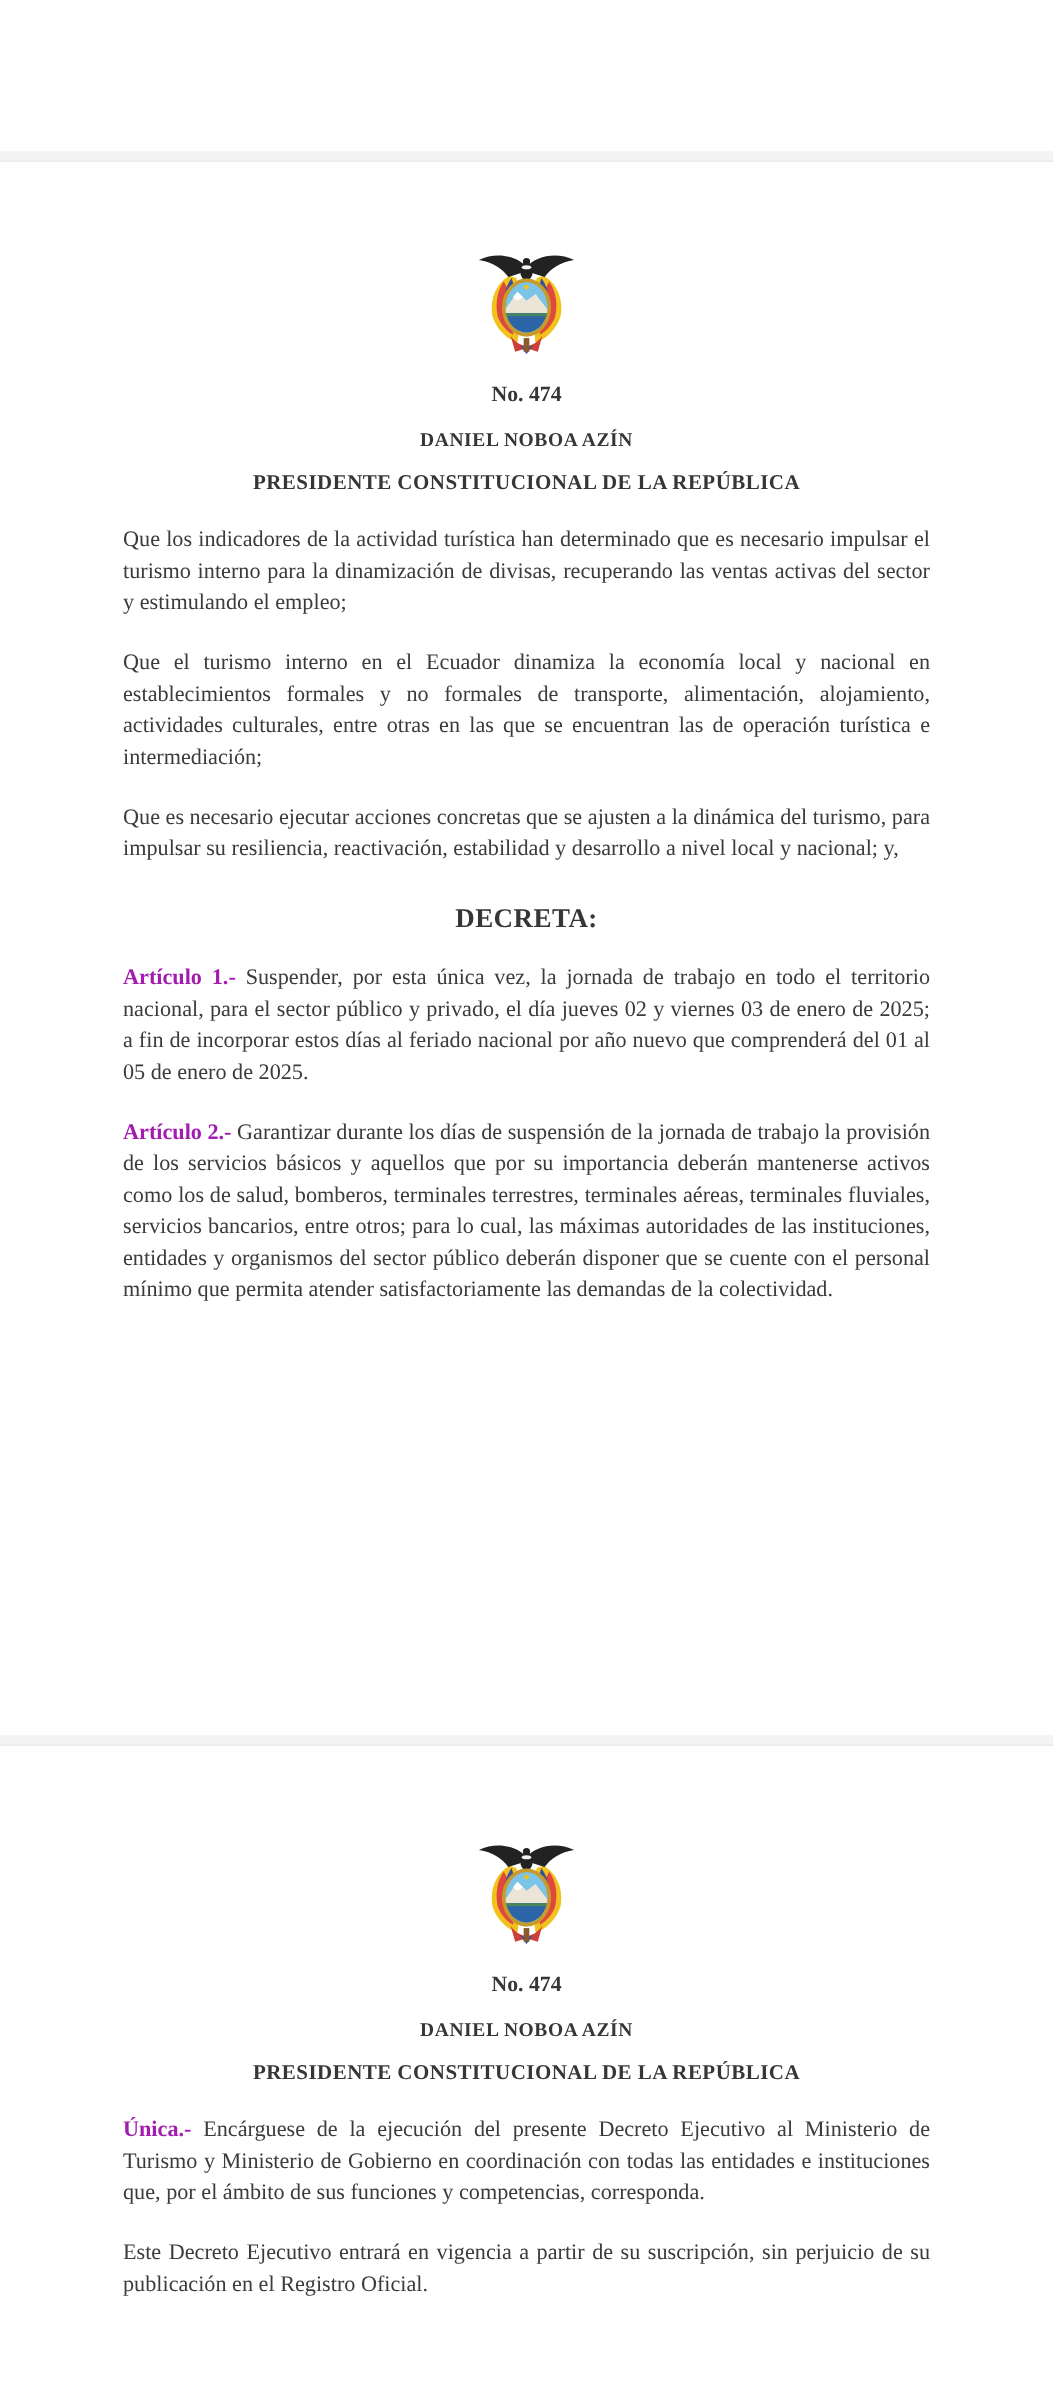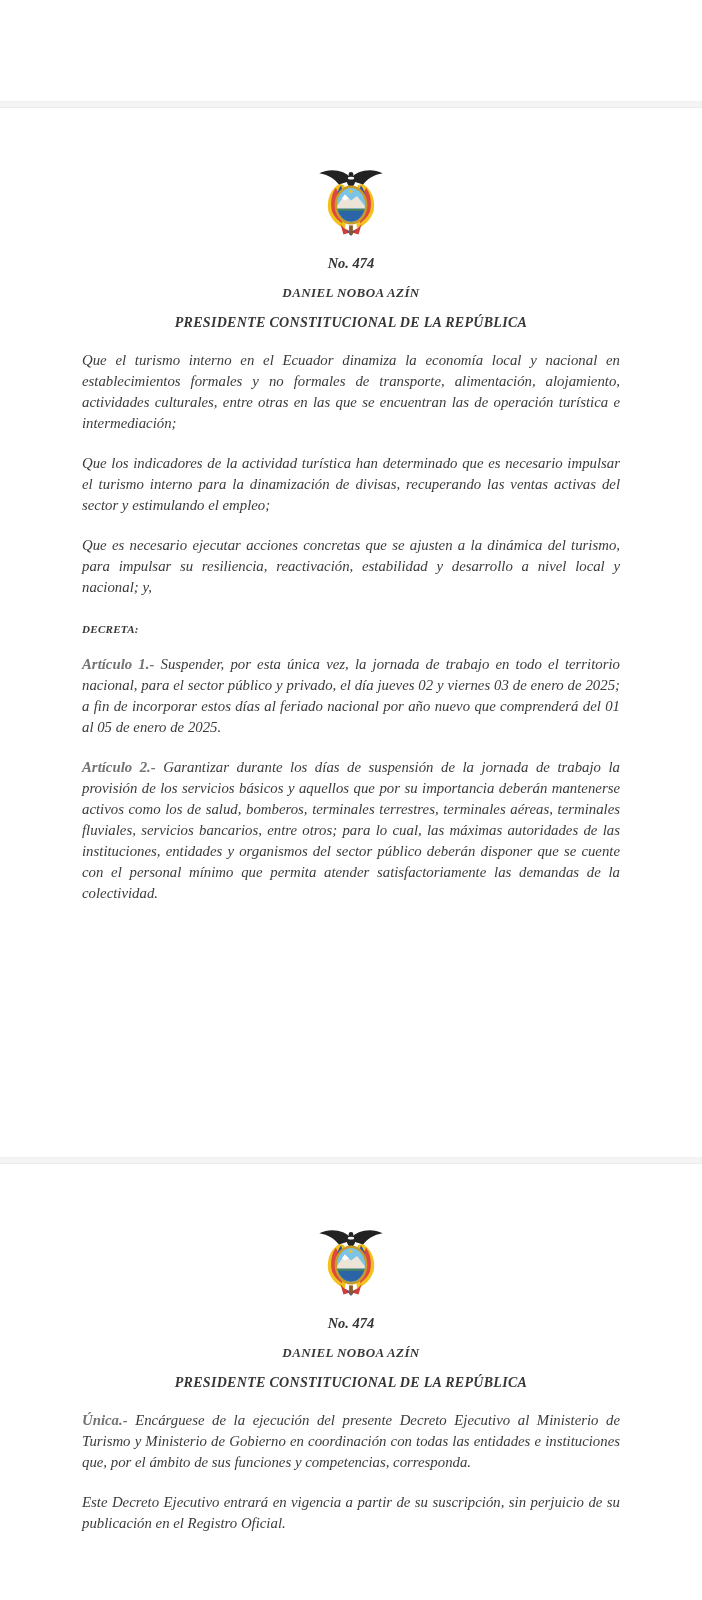--- a/index.html
+++ b/index.html
@@ -4,21 +4,20 @@
 <style>
   html, body { margin: 0; padding: 0; background: #ffffff; }
   .viewer {
     position: relative;
     width: 702px;
     height: 1600px;
     overflow: hidden;
     background: #ffffff;
     font-family: "Liberation Serif", "DejaVu Serif", serif;
     color: #3b3b3b;
-    font-style: italic;
   }
   .page-fragment {
     height: 101px;
     background: #ffffff;
   }
   .page-gap {
     height: 5px;
     background: #f4f4f4;
     border-top: 1px solid #f1f1f1;
     border-bottom: 1px solid #ebebeb;
@@ -40,34 +39,35 @@
   .hline {
     text-align: center;
     font-weight: bold;
     color: #363636;
     margin: 0;
   }
   .h-num   { font-size: 14.5px; margin-top: 16px; }
   .h-name  { font-size: 13px; margin-top: 13px; letter-spacing: 0.4px; }
   .h-title { font-size: 14px;   margin-top: 14px; letter-spacing: 0.3px; text-align: center; }
   .center-head {
+    text-align: center;
     font-weight: bold;
-    font-size: 11px;
+    font-size: 18px;
     color: #363636;
     margin: 25px 0 0;
     letter-spacing: 0.3px;
   }
   p.body {
     font-size: 14.8px;
     line-height: 21px;
     text-align: justify;
     margin: 19px 0 0;
   }
   p.body.first { margin-top: 25px; }
-  p.body strong { color: #737373; }
+  p.body strong { color: #a21caf; }
 </style>
 </head>
 <body>
 
 <svg width="0" height="0" style="position:absolute" xmlns="http://www.w3.org/2000/svg" aria-hidden="true">
   <defs>
     <clipPath id="ovalclip">
         <ellipse cx="50" cy="49" rx="18.5" ry="22"></ellipse>
       </clipPath>
     <g id="flagL">
@@ -105,22 +105,22 @@
   <div class="page-gap"></div>
 
   <section class="page page-main">
     <svg class="arms">
         <use href="#coa"></use>
       </svg>
     <p class="hline h-num">No. 474</p>
     <p class="hline h-name">DANIEL NOBOA AZÍN</p>
     <p class="hline h-title">PRESIDENTE CONSTITUCIONAL DE LA REPÚBLICA</p>
 
+    <p class="body">Que los indicadores de la actividad turística han determinado que es necesario impulsar el turismo interno para la dinamización de divisas, recuperando las ventas activas del sector y estimulando el empleo;</p>
     <p class="body">Que el turismo interno en el Ecuador dinamiza la economía local y nacional en establecimientos formales y no formales de transporte, alimentación, alojamiento, actividades culturales, entre otras en las que se encuentran las de operación turística e intermediación;</p>
-    <p class="body">Que los indicadores de la actividad turística han determinado que es necesario impulsar el turismo interno para la dinamización de divisas, recuperando las ventas activas del sector y estimulando el empleo;</p>
     <p class="body">Que es necesario ejecutar acciones concretas que se ajusten a la dinámica del turismo, para impulsar su resiliencia, reactivación, estabilidad y desarrollo a nivel local y nacional; y,</p>
 
     <p class="center-head">DECRETA:</p>
 
     <p class="body"><strong>Artículo 1.-</strong> <span>Suspender, por esta única vez, la jornada de trabajo en todo el territorio nacional, para el sector público y privado, el día jueves 02 y viernes 03 de enero de 2025; a fin de incorporar estos días al feriado nacional por año nuevo que comprenderá del 01 al 05 de enero de 2025.</span></p>
     <p class="body"><strong>Artículo 2.-</strong> <span>Garantizar durante los días de suspensión de la jornada de trabajo la provisión de los servicios básicos y aquellos que por su importancia deberán mantenerse activos como los de salud, bomberos, terminales terrestres, terminales aéreas, terminales fluviales, servicios bancarios, entre otros; para lo cual, las máximas autoridades de las instituciones, entidades y organismos del sector público deberán disponer que se cuente con el personal mínimo que permita atender satisfactoriamente las demandas de la colectividad.</span></p>
   </section>
 
   <div class="page-gap"></div>
 

